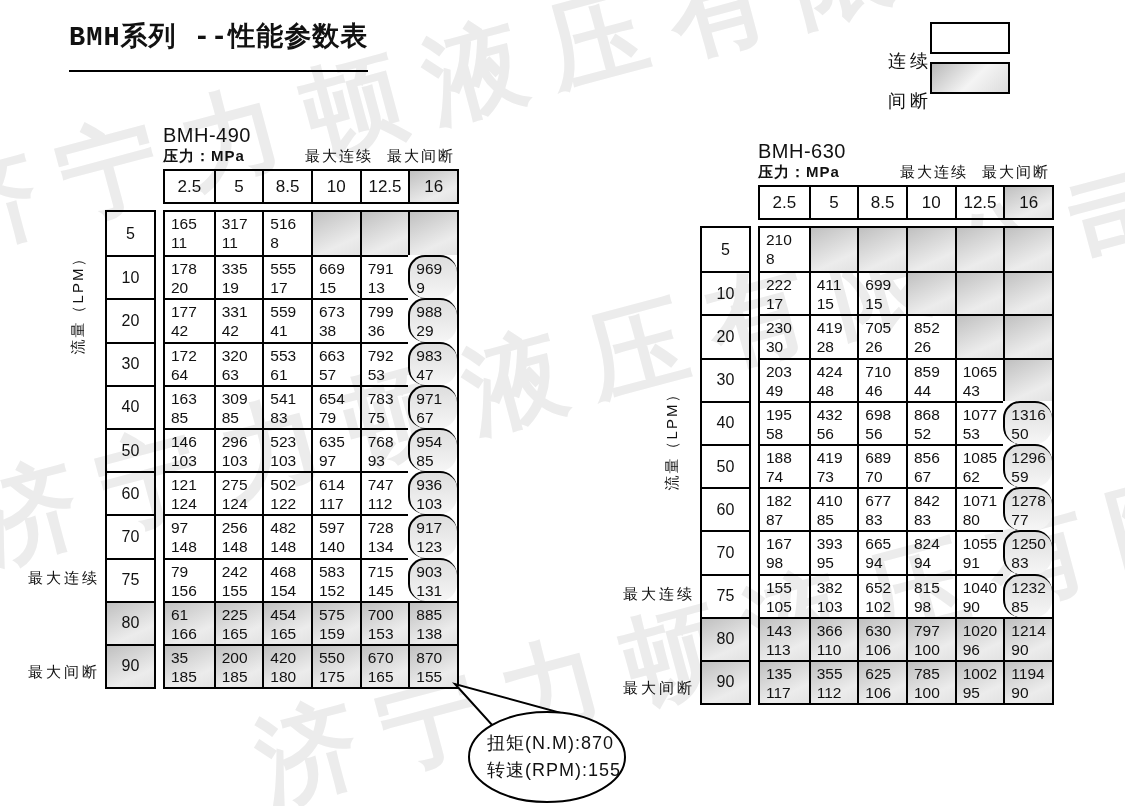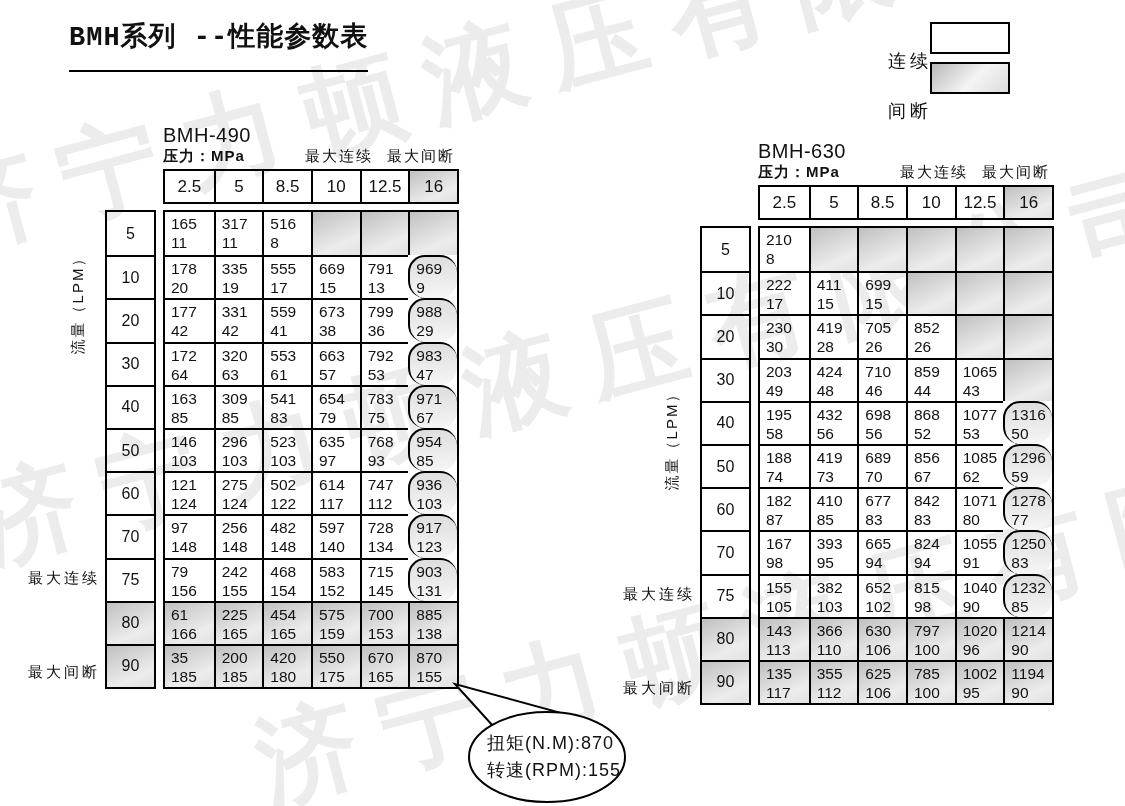--- a/index.html
+++ b/index.html
@@ -80,21 +80,21 @@
 <body>
 
 <div class="wm" style="left:-60px;top:150px">济宁力顿液压有限公司</div>
 <div class="wm" style="left:-20px;top:460px">济宁力顿液压有限公司</div>
 <div class="wm" style="left:260px;top:700px">济宁力顿液压有限公司</div>
 
 <div class="page-title">BMH系列 --性能参数表</div>
 
 <div class="legend-label" style="left:888px;top:29px">连续</div>
 <div class="legend-box" style="left:930px;top:22px"></div>
-<div class="legend-label" style="left:888px;top:79px">间断</div>
+<div class="legend-label" style="left:888px;top:69px">间断</div>
 <div class="legend-box grad" style="left:930px;top:62px"></div>
 
 <div class="section s490">
   <div class="tname">BMH-490</div>
   <div class="subhead">
     <span class="pl">压力：MPa</span>
     <span class="mx">
       <span>最大连续</span>
       <span>最大间断</span>
     </span>

